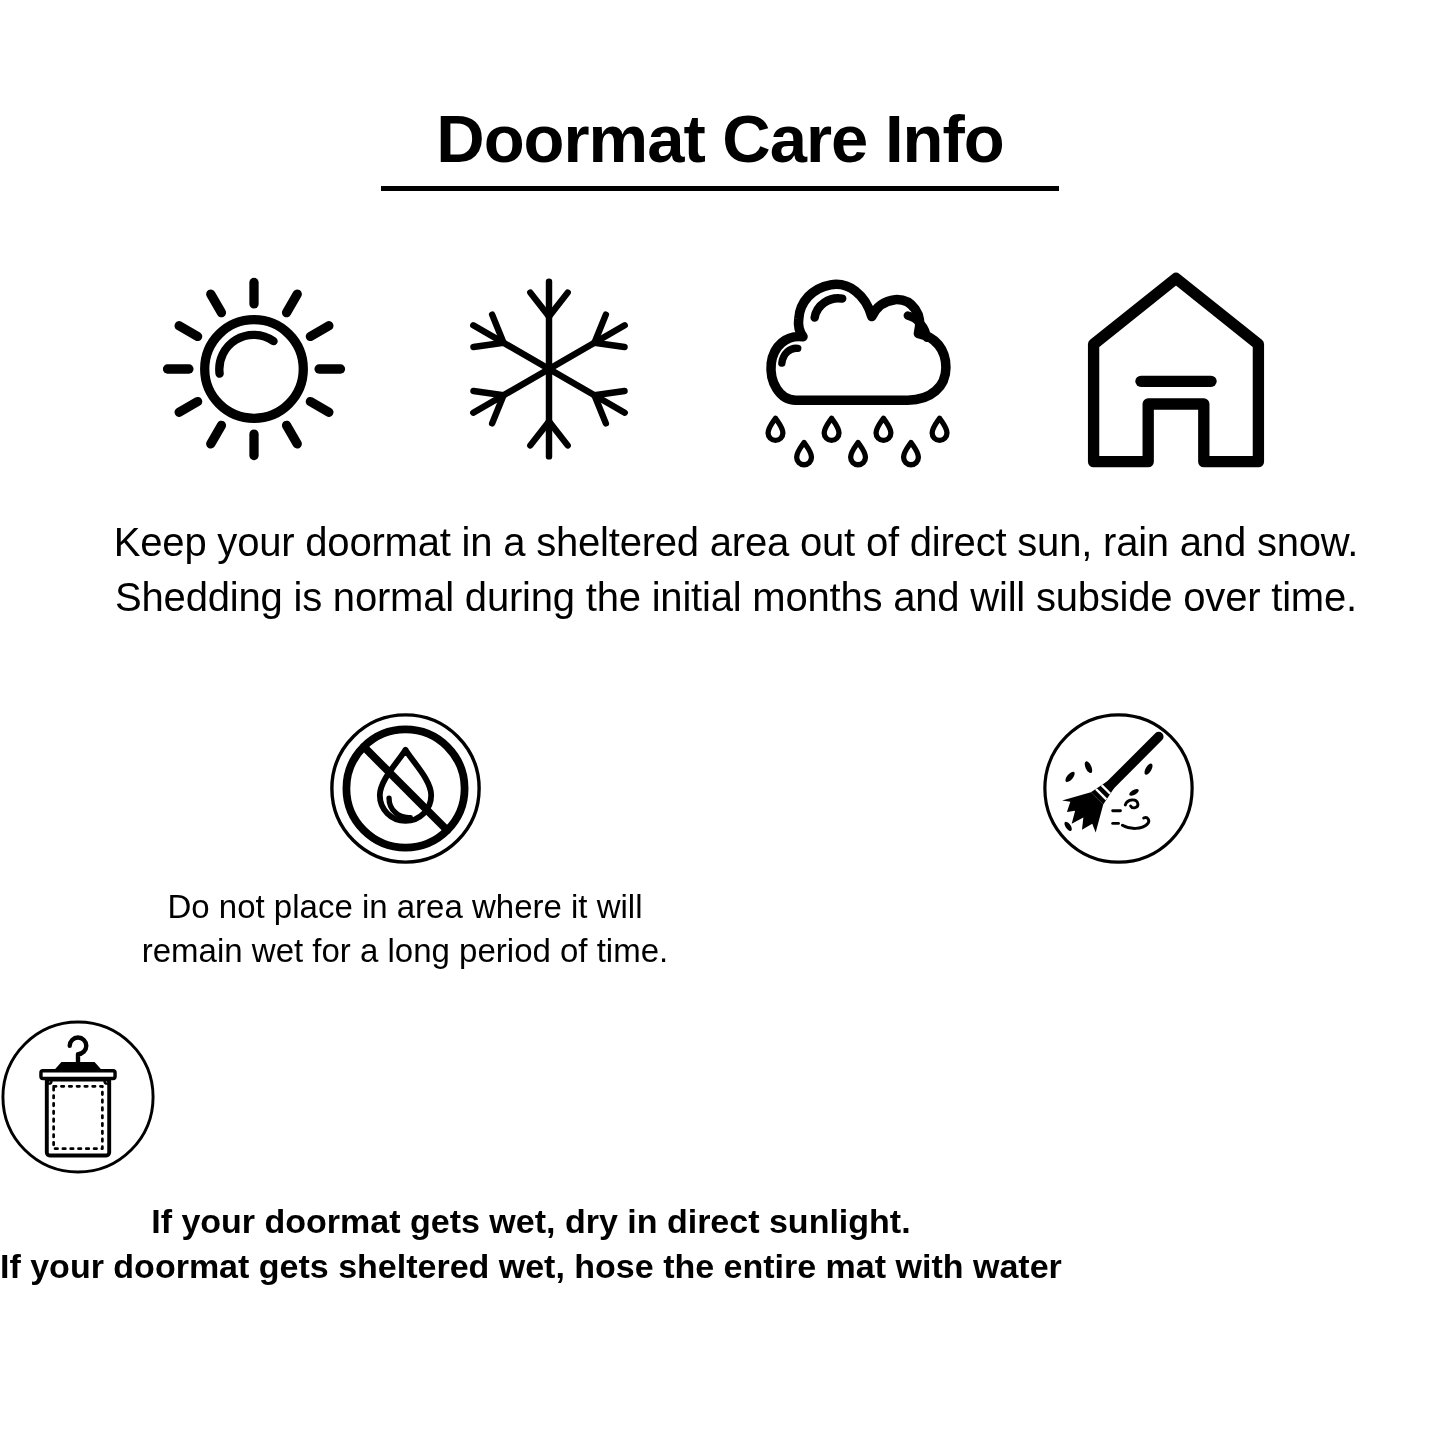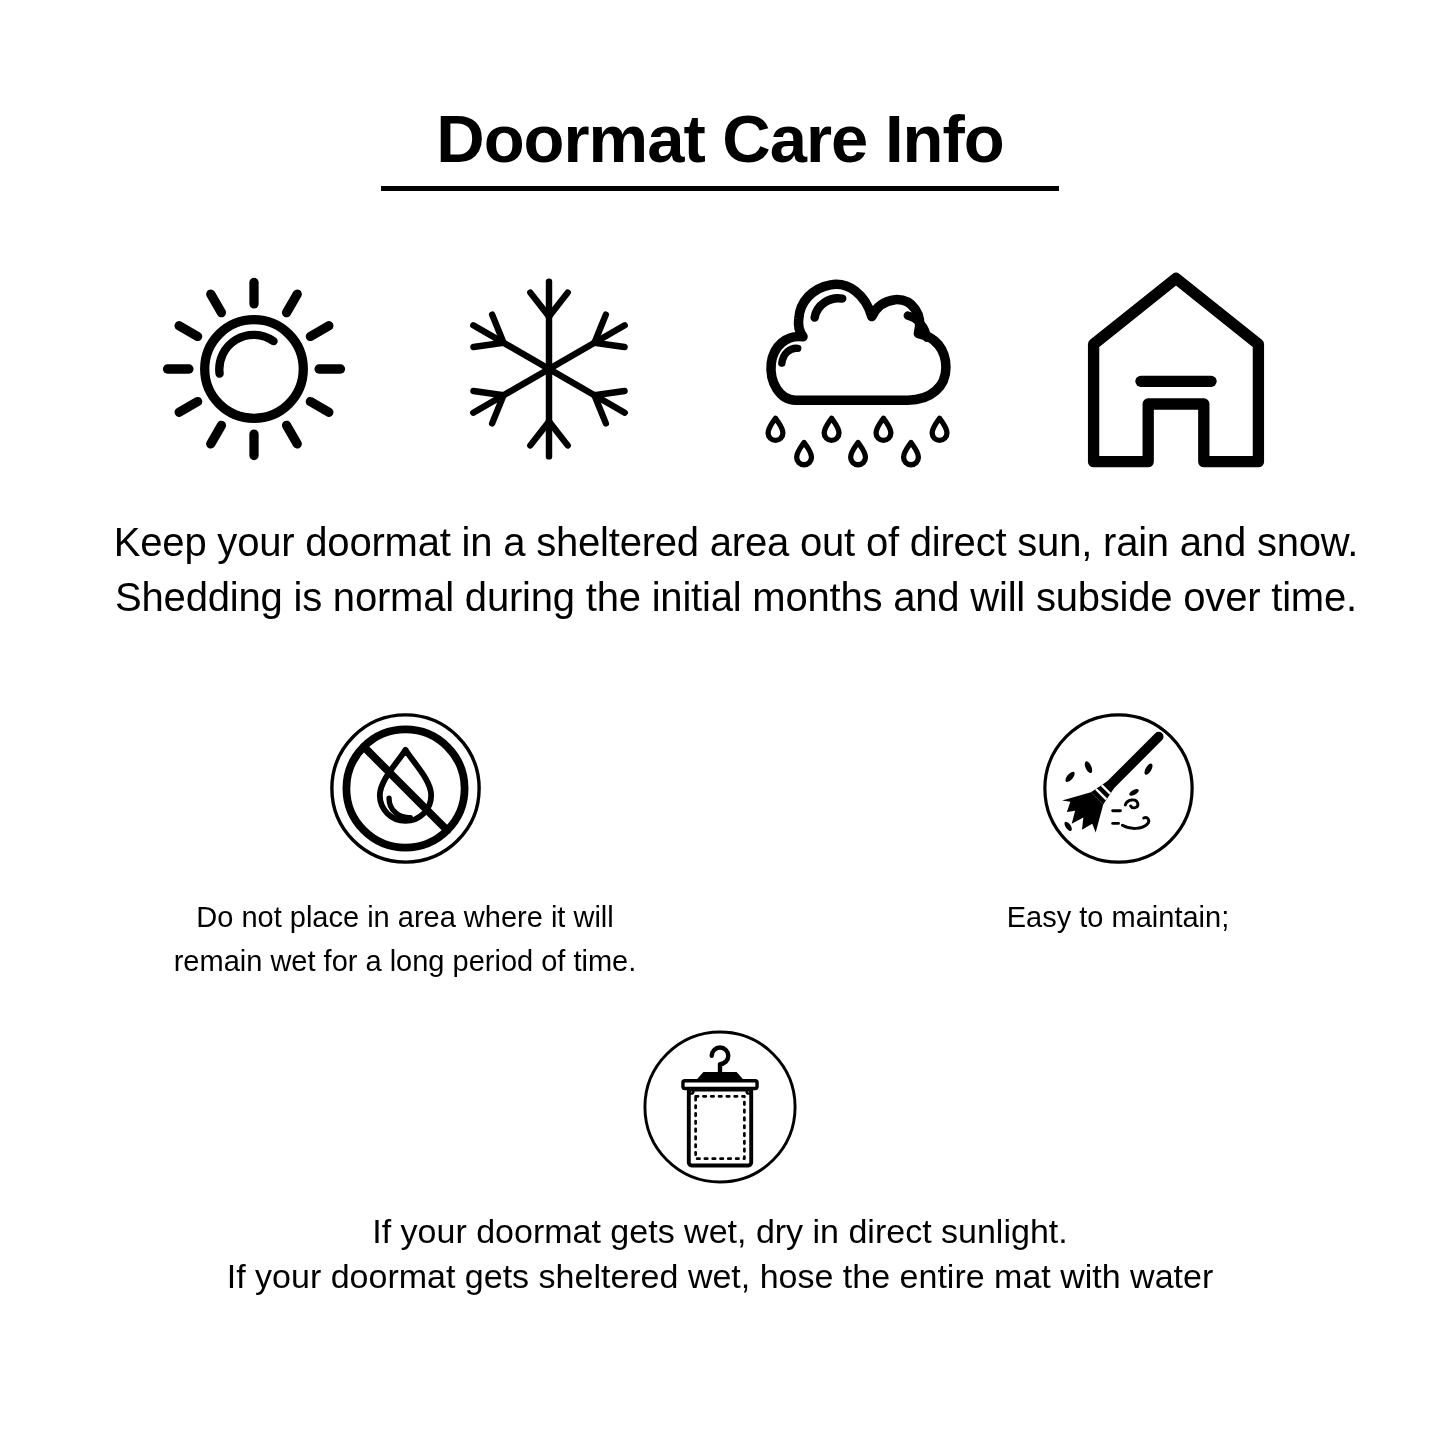--- a/index.html
+++ b/index.html
@@ -53,29 +53,30 @@
     padding: 0 42px 0 110px;
   }
   .care-col {
     display: flex;
     flex-direction: column;
     align-items: center;
   }
   .care-col.left  { width: 590px; }
   .care-col.right { width: 560px; }
   .caption {
-    margin-top: 29px;
-    font-size: 29px;
+    margin-top: 19px;
+    font-size: 33px;
     line-height: 44px;
   }
   .drying {
     margin-top: 46px;
     display: flex;
     flex-direction: column;
-    align-items: center;
+    align-items: flex-start;
+    font-weight: bold;
   }
   .drying .caption {
     margin-top: 24px;
     font-size: 34px;
     line-height: 45px;
   }
   svg .stroke {
     fill: none;
     stroke: #000;
     stroke-linecap: round;
@@ -196,21 +197,20 @@
         <ellipse class="fill" cx="16" cy="4" rx="2.6" ry="5.5" transform="rotate(60 16 4)"></ellipse>
         <ellipse class="fill" cx="-52" cy="39" rx="2.6" ry="5.5" transform="rotate(-35 -52 39)"></ellipse>
         <g class="stroke" stroke-width="3">
           <line x1="-6" y1="23" x2="2" y2="23"></line>
           <path d="M 7,17 C 9,10.5 19,10 20,16 C 20.5,20 14.5,21.5 12.5,18"></path>
           <line x1="-6" y1="36" x2="0" y2="36"></line>
           <path d="M 4,38 C 12,42.5 24,42.5 30,36.5 C 33,33 30,28.5 26,30.5"></path>
         </g>
       </svg>
       <div class="caption">
-        <div class="nowrap">Easy to maintain;</div>
       </div>
     </div>
   </div>
 
   <div class="drying">
 
     <svg width="156" height="156" viewBox="-80 -80 160 160">
       <circle class="stroke" r="77" stroke-width="3"></circle>
       <path class="stroke" stroke-width="4.5" d="M 0,-36 L 0,-44 A 8.5 8.5 0 1 0 -8.5,-52.5"></path>
       <polygon class="fill" points="-17,-36 17,-36 25,-27 -25,-27"></polygon>

